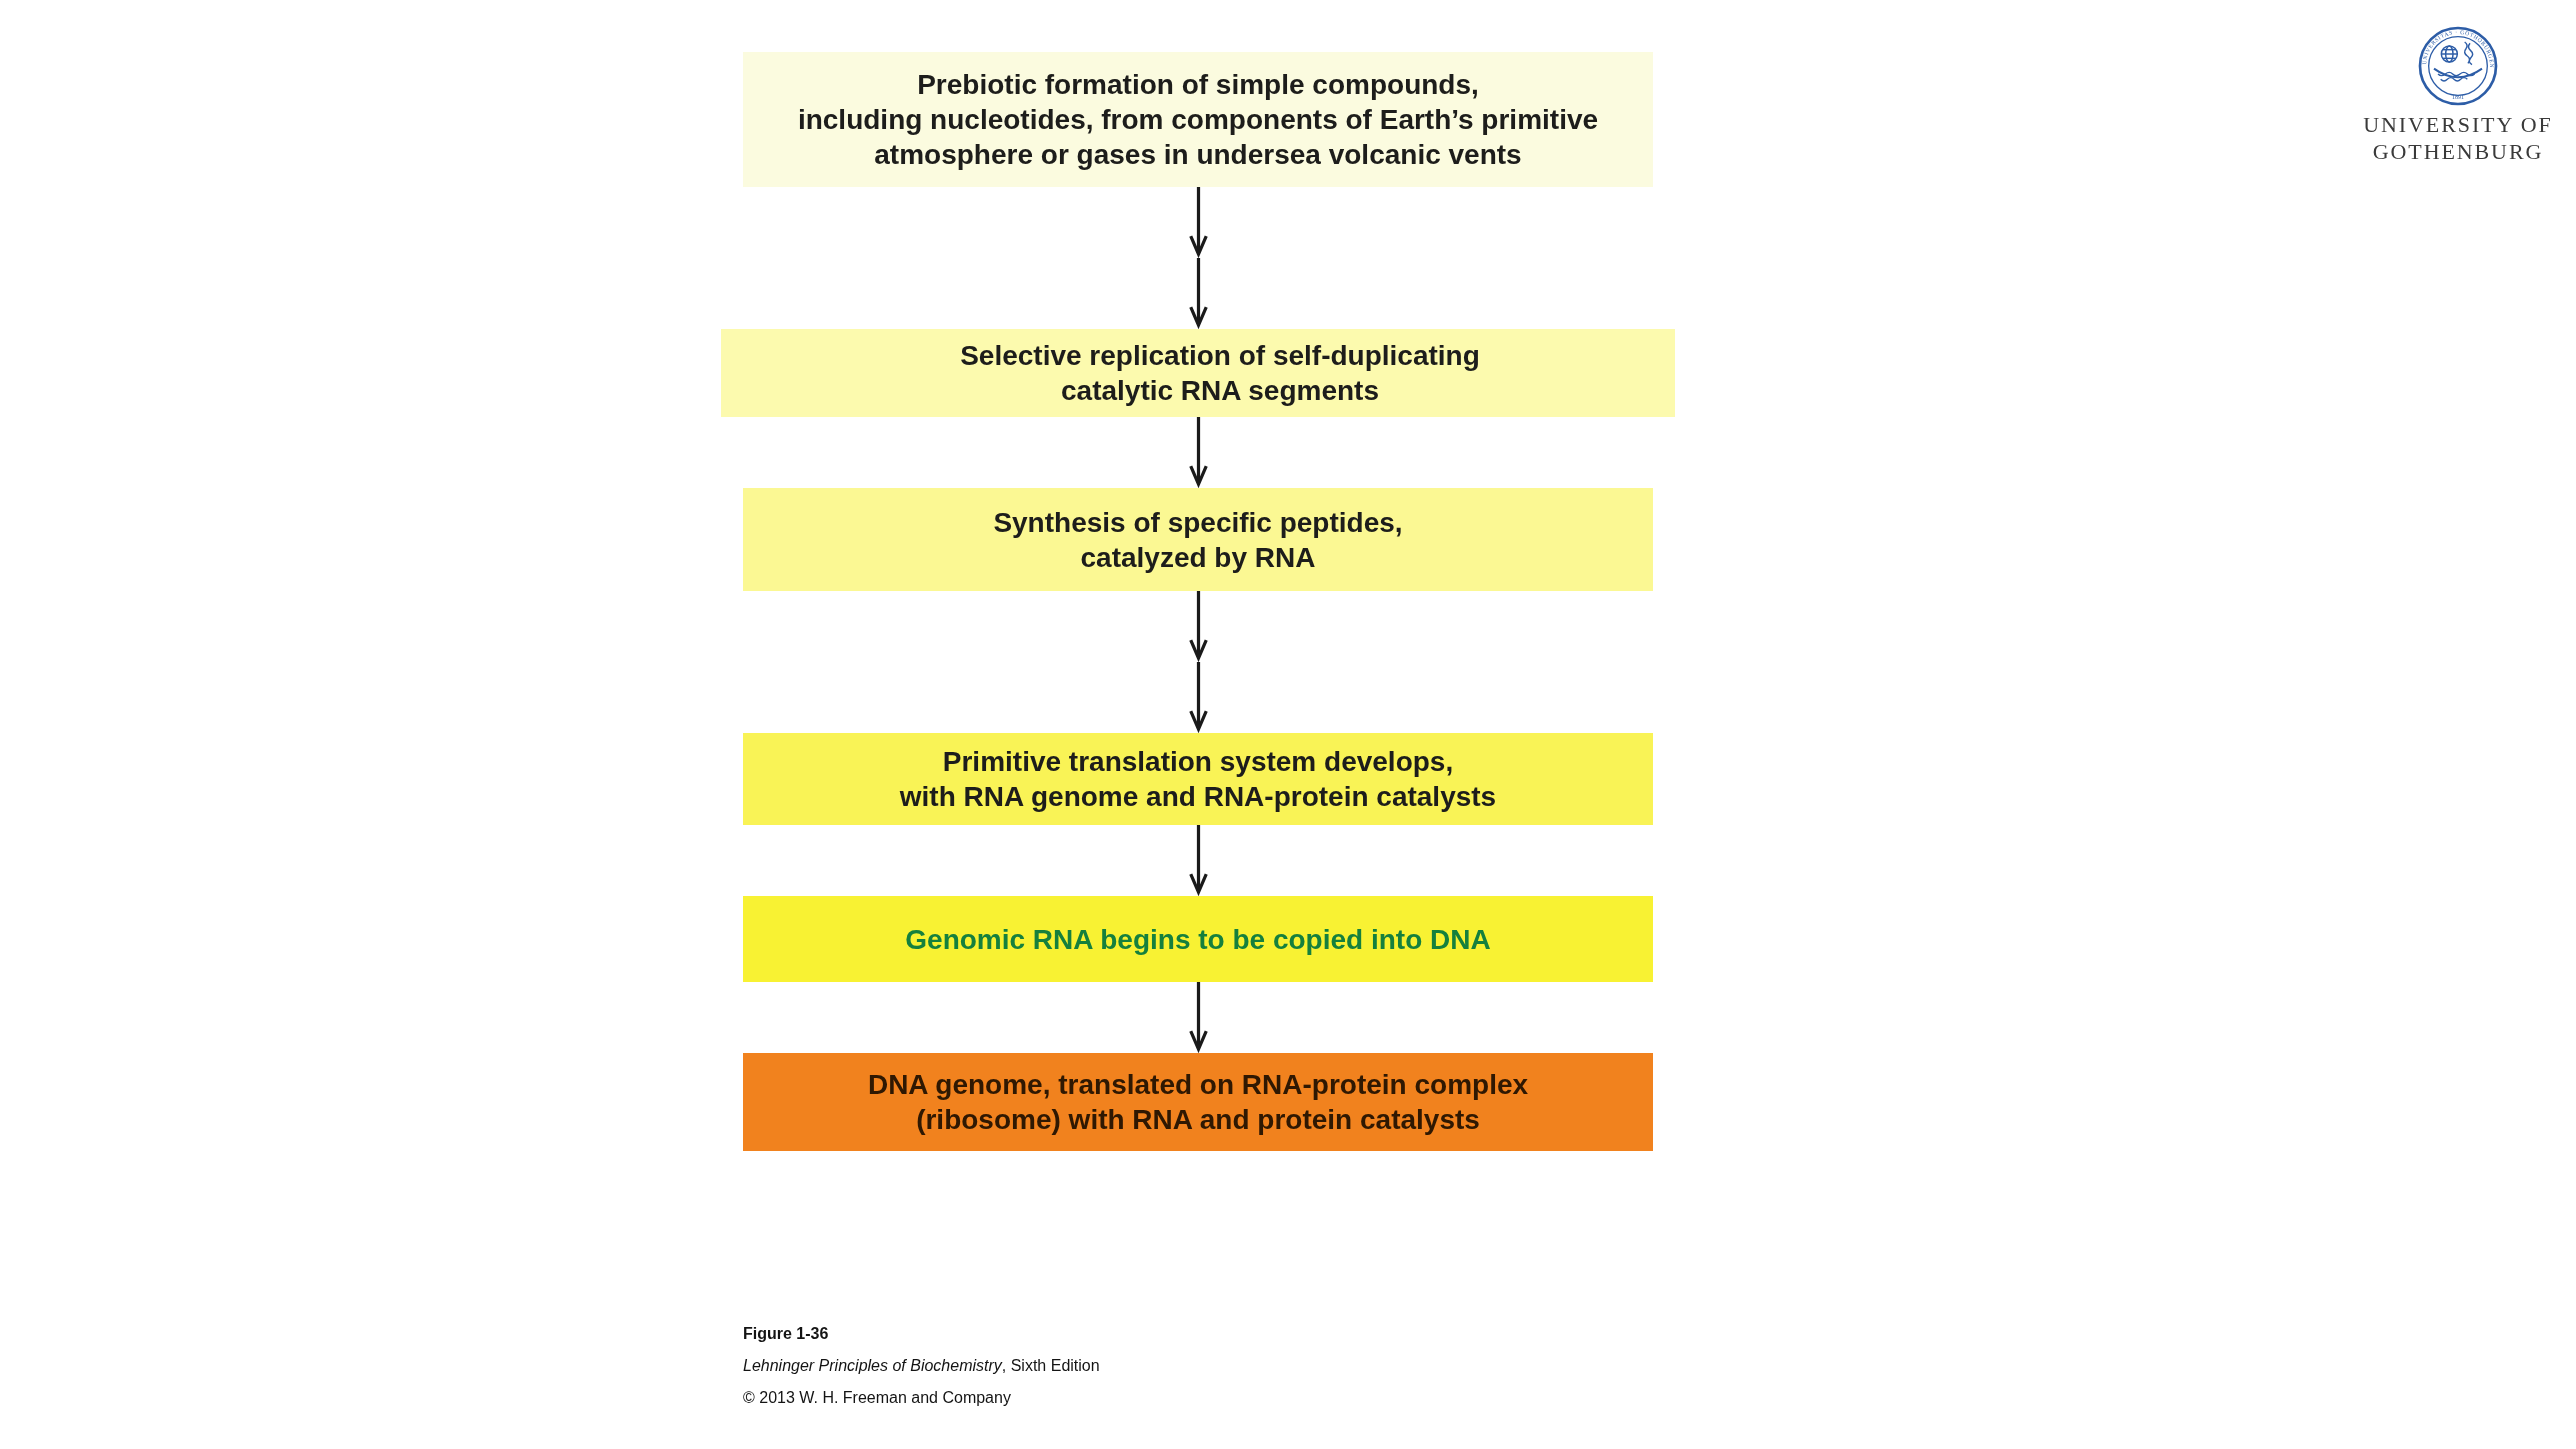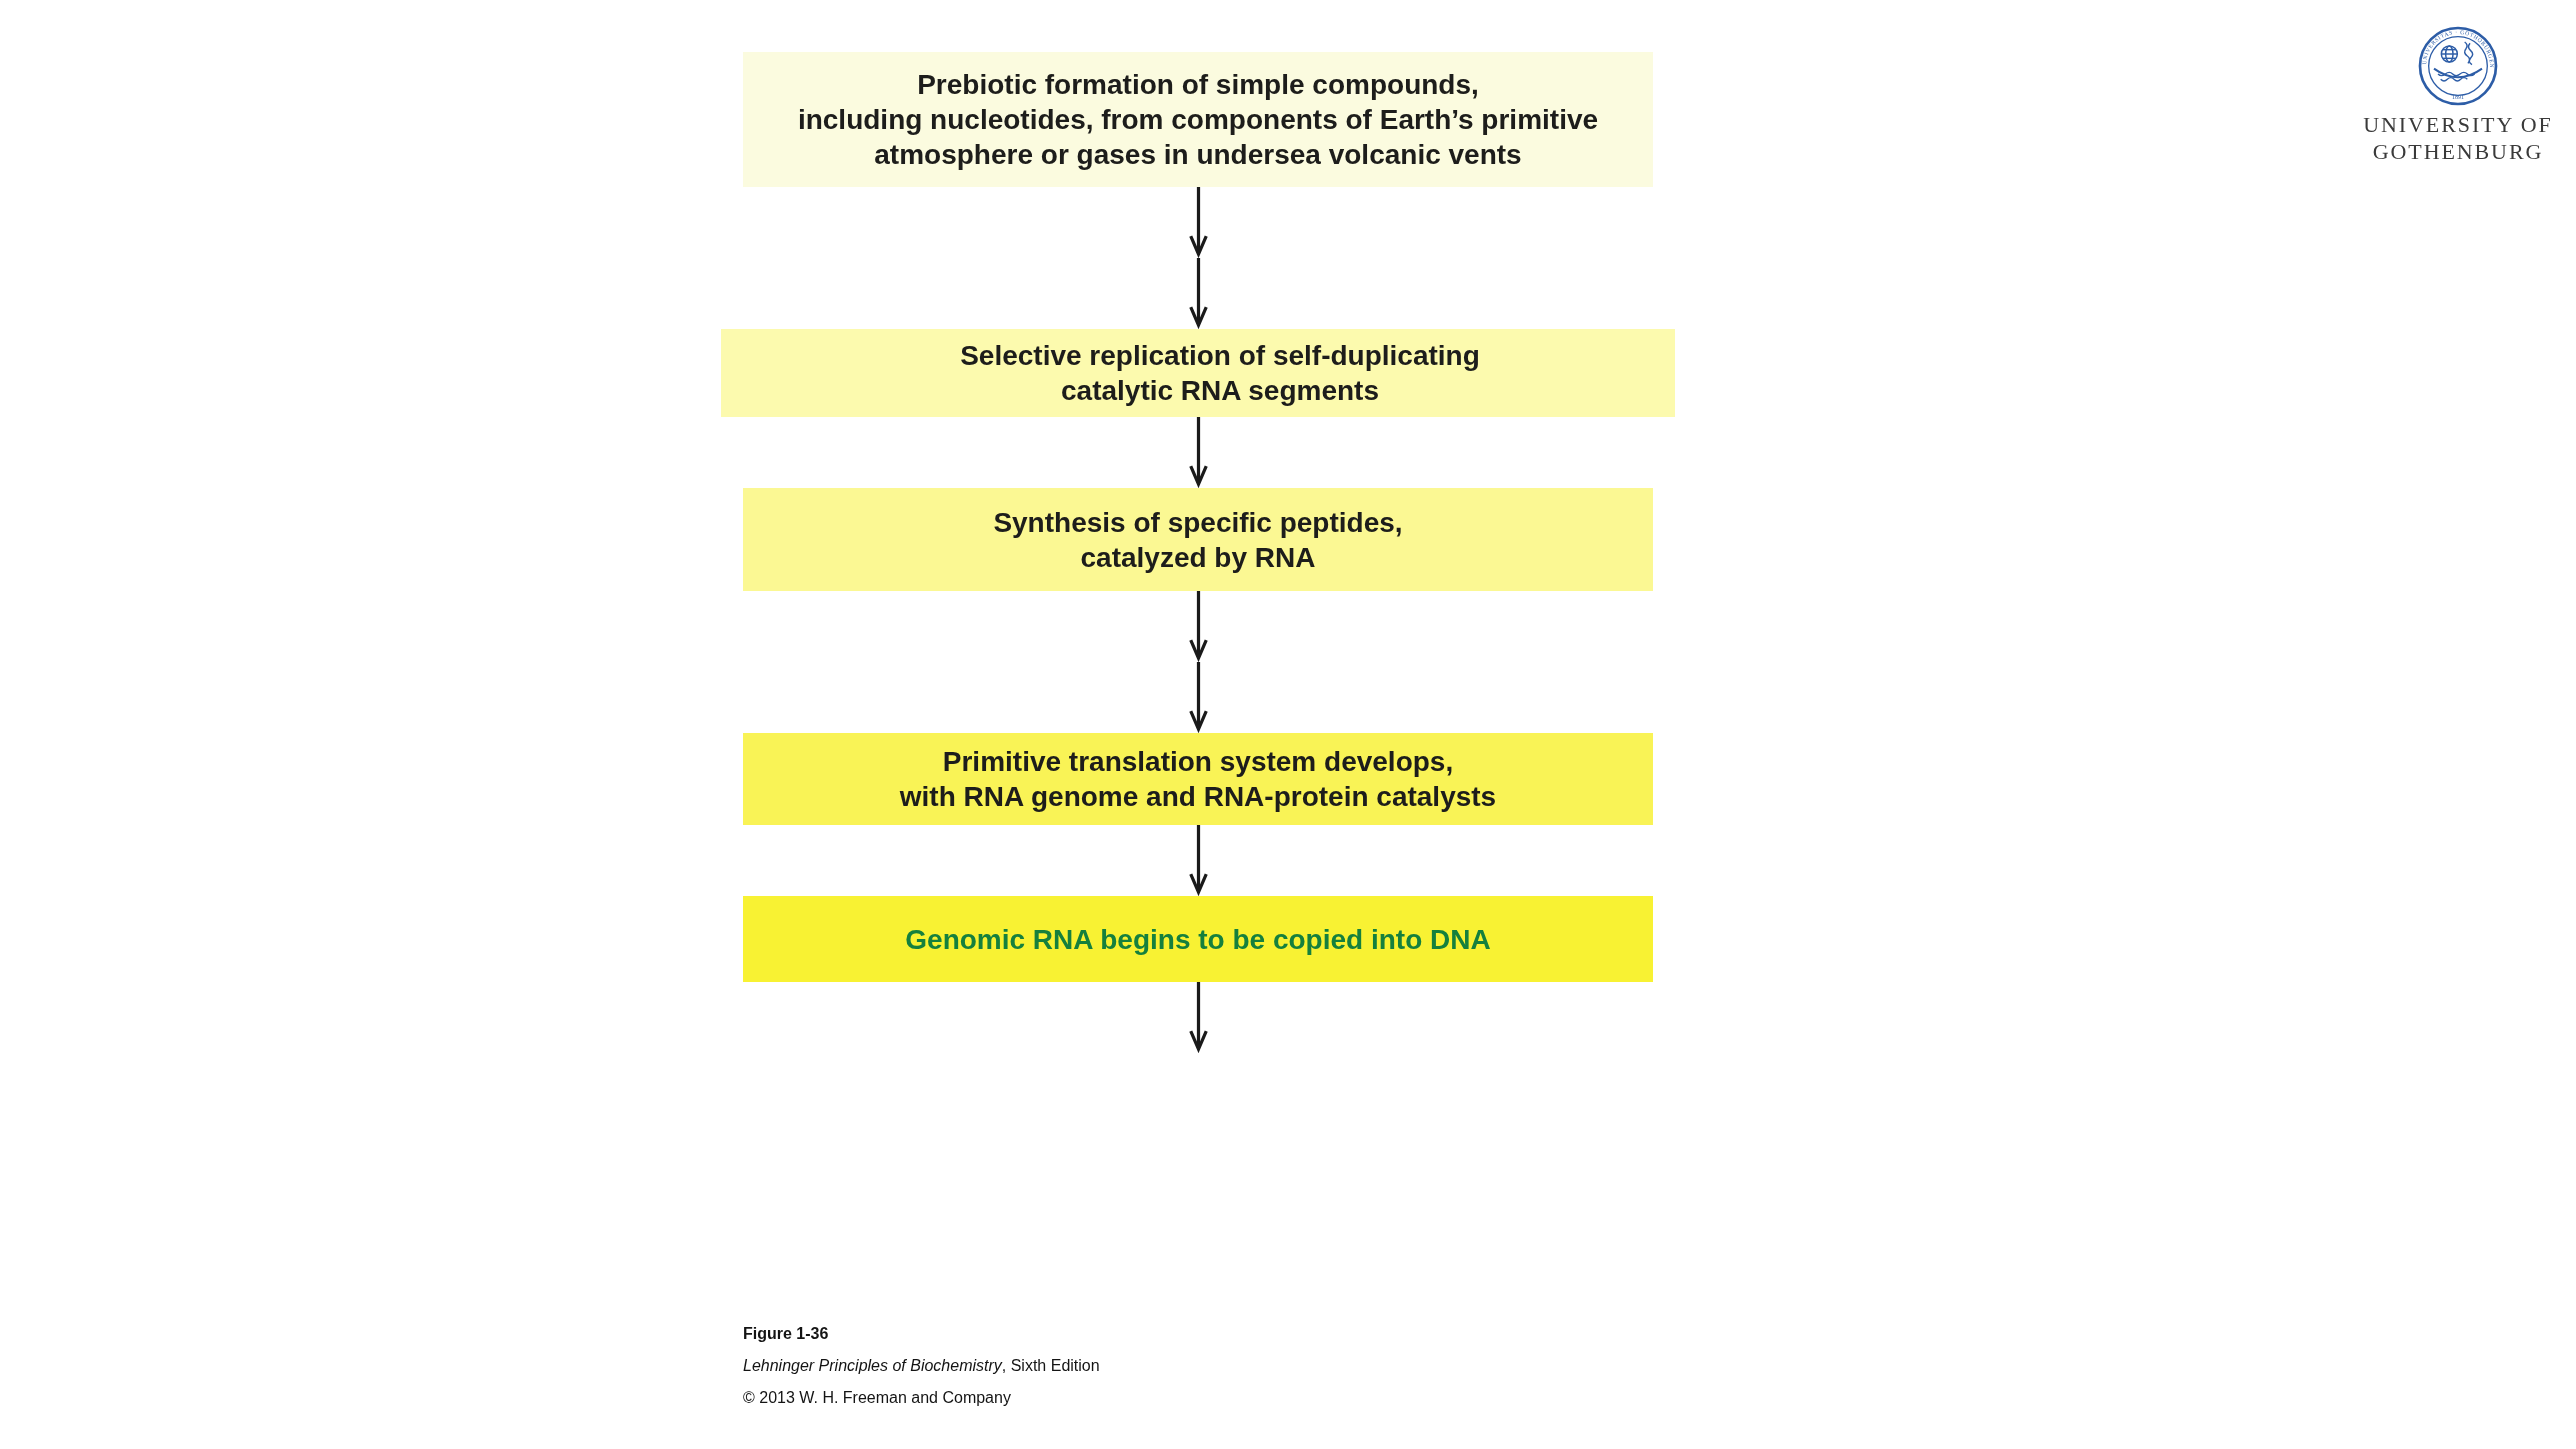--- a/index.html
+++ b/index.html
@@ -89,20 +89,24 @@
 
     <div class="box b7" style="background-color: rgb(248, 242, 51);">
       <span class="box-label" style="color: #15803d;">Genomic RNA begins to be copied into DNA</span>
     </div>
 
     <svg class="arrow" width="39" height="71" viewBox="0 0 60 110">
       <line x1="30" y1="0" x2="30" y2="100" stroke="#1a1a1a" stroke-width="5"></line>
       <path d="M18 76 L30 104 L42 76" fill="none" stroke="#1a1a1a" stroke-width="5"></path>
     </svg>
 
+    <div class="box b8" style="background-color: rgb(241, 130, 30);">
+      <span class="box-label" style="color: rgb(47, 24, 2);">DNA genome, translated on RNA-protein complex
+(ribosome) with RNA and protein catalysts</span>
+    </div>
 
   </div>
 
   <div class="caption">
     <div class="fig">Figure 1-36</div>
     <div>
       <span class="title-italic">Lehninger Principles of Biochemistry</span><span>, Sixth Edition</span>
     </div>
     <div>© 2013 W. H. Freeman and Company</div>
   </div>

